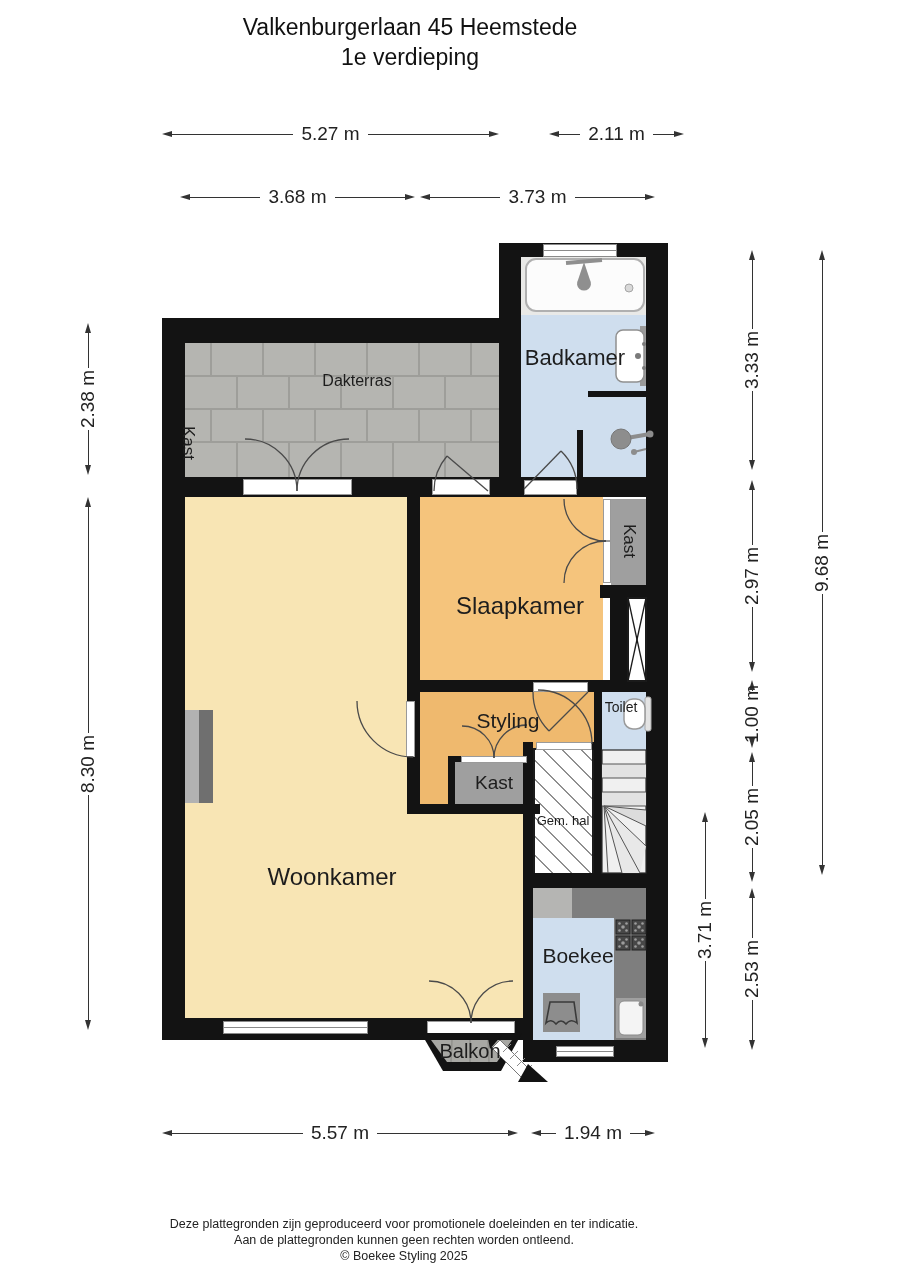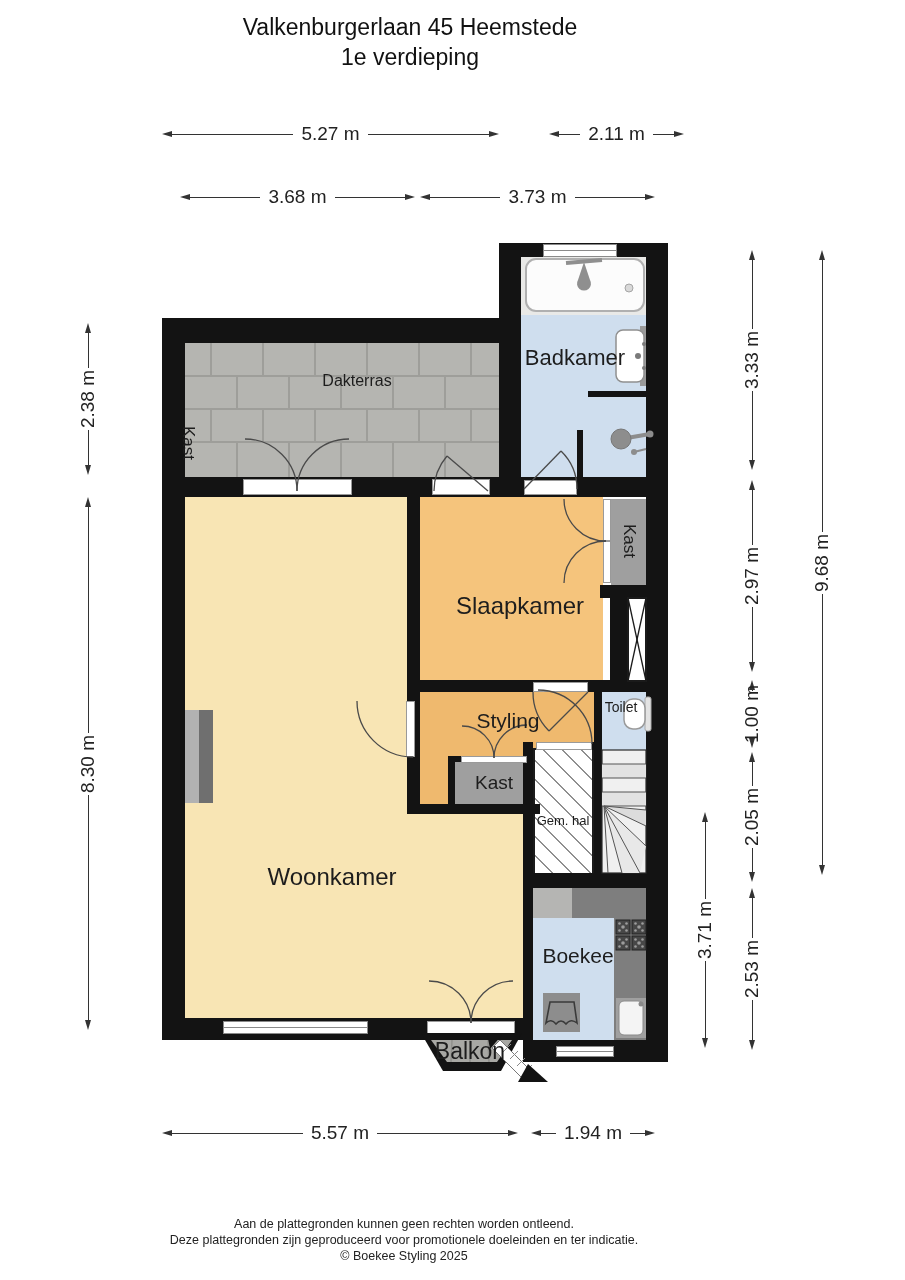--- a/index.html
+++ b/index.html
@@ -271,21 +271,21 @@
   </svg>
 
   <span class="lab" style="left:357px;top:381px;font-size:16px">Dakterras</span>
   <span class="lab" style="left:575px;top:358px;font-size:22px">Badkamer</span>
   <span class="lab" style="left:520px;top:606px;font-size:24px">Slaapkamer</span>
   <span class="lab" style="left:332px;top:877px;font-size:24px">Woonkamer</span>
   <span class="lab" style="left:508px;top:721px;font-size:21px">Styling</span>
   <span class="lab" style="left:621px;top:707px;font-size:14px">Toilet</span>
   <span class="lab" style="left:563px;top:820px;font-size:13px">Gem. hal</span>
   <span class="lab" style="left:578px;top:956px;font-size:21px">Boekee</span>
-  <span class="lab" style="left:470px;top:1051px;font-size:23px">Balkon</span>
+  <span class="lab" style="left:470px;top:1051px;font-size:20px">Balkon</span>
   <span class="lab v" style="left:188px;top:443px;font-size:17px">Kast</span>
   <span class="lab v" style="left:629px;top:541px;font-size:17px">Kast</span>
   <span class="lab" style="left:494px;top:783px;font-size:19px">Kast</span>
 
   <div class="dim" style="left:162px;top:125px;width:337px">
     <span class="al"></span>
       <span class="ln"></span>
       <span class="lbl">5.27 m</span>
       <span class="ln"></span>
       <span class="ar"></span>
@@ -407,18 +407,18 @@
     <span class="au"></span>
       <span class="ln"></span>
       <span class="lblwrap">
         <span class="lbl">9.68 m</span>
       </span>
       <span class="ln"></span>
       <span class="ad"></span>
   </div>
 
   <div id="footer">
+    <div>Deze plattegronden zijn geproduceerd voor promotionele doeleinden en ter indicatie.</div>
     <div>Aan de plattegronden kunnen geen rechten worden ontleend.</div>
-    <div>Deze plattegronden zijn geproduceerd voor promotionele doeleinden en ter indicatie.</div>
     <div>© Boekee Styling 2025</div>
   </div>
 
 </div>
 
 </body></html>

